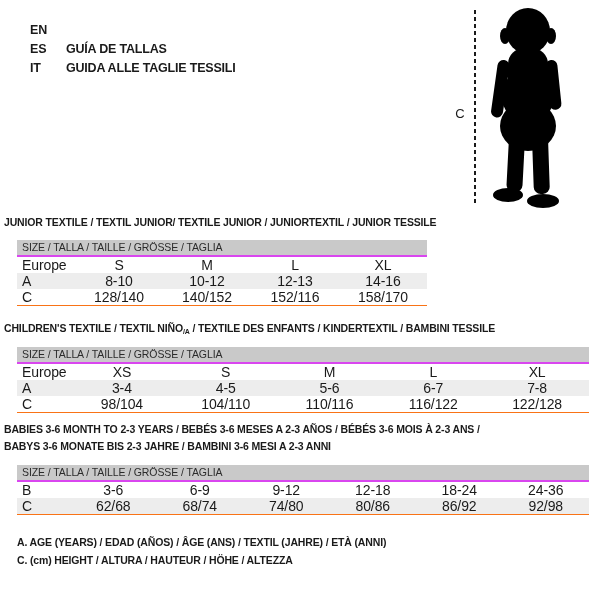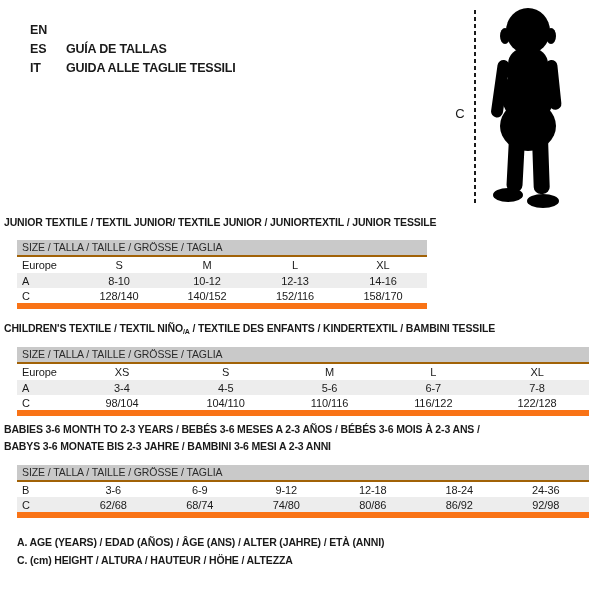--- a/index.html
+++ b/index.html
@@ -25,24 +25,24 @@
     letter-spacing:-0.15px; white-space:nowrap; }
   .sec-title .sub { font-size:7px; vertical-align:-2px; }
   .t1-title { top:216px; }
   .t2-title { top:322px; }
   .t3-title { top:421px; line-height:17px; }
   .table-wrap { position:absolute; left:17px; }
   .t1-wrap { top:240px; width:410px; }
   .t2-wrap { top:347px; width:572px; }
   .t3-wrap { top:465px; width:572px; }
   .size-bar { height:15px; line-height:15px; background:#c9c9c9;
-    border-bottom:2px solid #a16207; padding-left:5px; font-size:10.5px;
+    border-bottom:2px solid #d946ef; padding-left:5px; font-size:10.5px;
     color:#2b2b2b; letter-spacing:-0.1px; }
   table.size-table { width:100%; border-collapse:collapse; table-layout:fixed;
-    font-size:11px; border-bottom:6px solid #f97316; }
+    font-size:14px; border-bottom:1px solid #f97316; }
   .size-table td { height:15px; padding:0; text-align:center; letter-spacing:-0.1px; }
   .size-table tr.hdr td { height:16px; }
   .size-table td.rowhead { text-align:left; padding-left:5px; }
   .size-table tr.alt { background:#ededed; }
   
   .notes { position:absolute; left:17px; top:534px; }
   .note-line { font-weight:700; font-size:10.5px; line-height:17.5px;
     letter-spacing:-0.15px; white-space:nowrap; }
 </style>
 </head>
@@ -192,17 +192,17 @@
         <td>74/80</td>
         <td>80/86</td>
         <td>86/92</td>
         <td>92/98</td>
       </tr>
     </tbody>
       </table>
   </div>
 
   <div class="notes">
-    <div class="note-line">A. AGE (YEARS) / EDAD (AÑOS) / ÂGE (ANS) / ALTER (JAHRE) / ETÀ (ANNI)</div>
+    <div class="note-line">A. AGE (YEARS) / EDAD (AÑOS) / ÂGE (ANS) / TEXTIL (JAHRE) / ETÀ (ANNI)</div>
     <div class="note-line">C. (cm) HEIGHT / ALTURA / HAUTEUR / HÖHE / ALTEZZA</div>
   </div>
 
 </div>
 
 </body></html>

